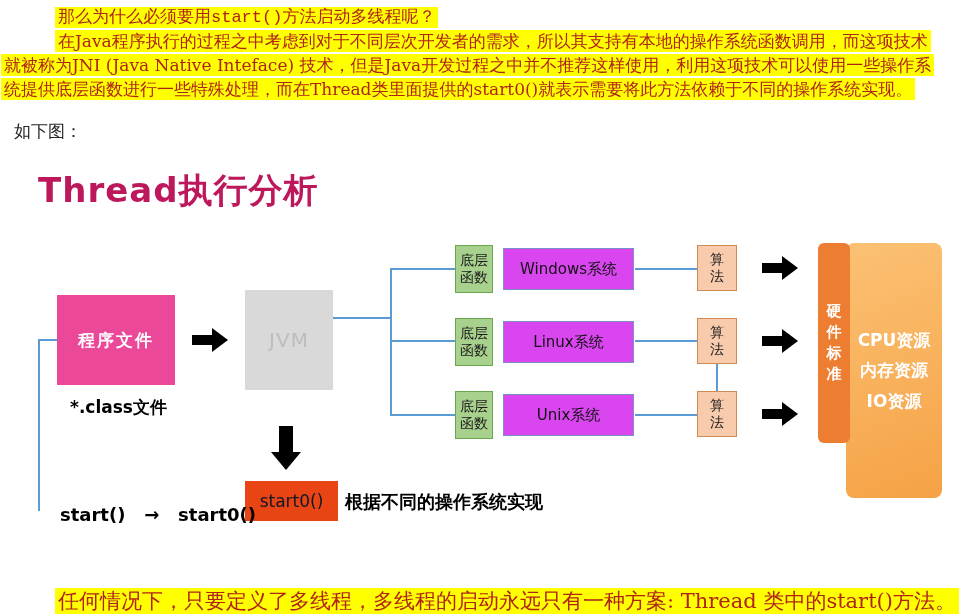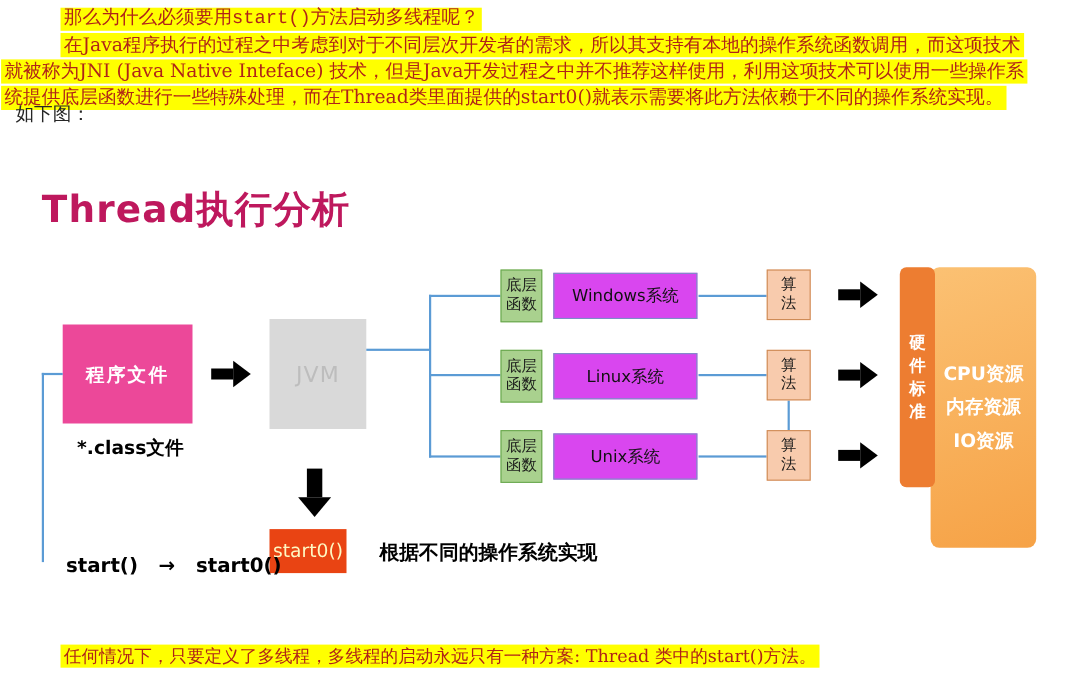--- a/index.html
+++ b/index.html
@@ -12,21 +12,21 @@
   
   .para {
     position:absolute; font-family:"DejaVu Serif","Liberation Serif",serif;
     font-size:17px; line-height:23px; color:#b02418; white-space:nowrap;
   }
   .hl { background:#ffff00; padding:1px 3px; }
   .line1 { top:6px;  left:55px;font-family:Liberation Mono, monospace; }
   .line2 { top:30px; left:55px; }
   .line3 { top:54px; left:1px;  }
   .line4 { top:78px; left:1px;  }
-  .line5 { top:93px; left:14px; color:#262626; }
+  .line5 { top:120px; left:14px; color:#262626; }
 
   
   .title { position:absolute; top:168px; left:38px; font-size:34px; font-weight:700; color:#be185d; letter-spacing:1px; }
 
   
   .box { position:absolute; display:flex; align-items:center; justify-content:center; }
 
   .program { left:57px; top:295px; width:118px; height:90px; background:#ec4899; color:#ffffff; font-size:17px; font-weight:600; letter-spacing:2px; }
   .caption { position:absolute; left:70px; top:396px; font-size:17px; font-weight:700; color:#000000; }
   .jvm     { left:245px; top:290px; width:88px; height:100px; background:#d9d9d9; color:#bdbdbd; font-size:20px; letter-spacing:1px; }
@@ -91,34 +91,34 @@
     text-align:center; color:#fff; font-size:15px; font-weight:700; line-height:1.4; white-space:pre-line;
   }
   .res-box {
     position:absolute; left:846px; top:243px; width:96px; height:255px;
     background:linear-gradient(160deg,#fbc173,#f6a246); border-radius:8px;
     display:flex; align-items:center; justify-content:center;
     text-align:center; color:#fff; font-size:17px; font-weight:700; line-height:1.8; white-space:pre-line;
   }
 
   
-  .start0 { left:245px; top:481px; width:70px; height:40px; background:#e94413; color:#fef9c3; font-size:17px; }
+  .start0 { left:245px; top:481px; width:93px; height:40px; background:#e94413; color:#0f172a; font-size:17px; }
   .note    { position:absolute; left:345px; top:490px; font-size:18px; font-weight:700; color:#000; }
   .mapping { position:absolute; left:60px;  top:504px; font-size:18px; font-weight:700; color:#000; white-space:pre; }
   .watermark {
     position:absolute; left:306px; top:534px;
     font-family:"DejaVu Sans Mono","Liberation Mono",monospace;
     font-size:25px; color:#c7e3a0; letter-spacing:0.5px;
   }
 
   
   .footer-line {
     position:absolute; top:587px; left:55px;
     font-family:"DejaVu Serif","Liberation Serif",serif;
-    font-size:16px; color:#b02418; white-space:nowrap;
+    font-size:21px; color:#b02418; white-space:nowrap;
   }
 </style>
 </head>
 <body>
 
 <div class="canvas">
 
   <div class="para line1"><span class="hl">那么为什么必须要用start()方法启动多线程呢？</span></div>
   <div class="para line2"><span class="hl">在Java程序执行的过程之中考虑到对于不同层次开发者的需求，所以其支持有本地的操作系统函数调用，而这项技术</span></div>
   <div class="para line3"><span class="hl">就被称为JNI (Java Native Inteface) 技术，但是Java开发过程之中并不推荐这样使用，利用这项技术可以使用一些操作系</span></div>

